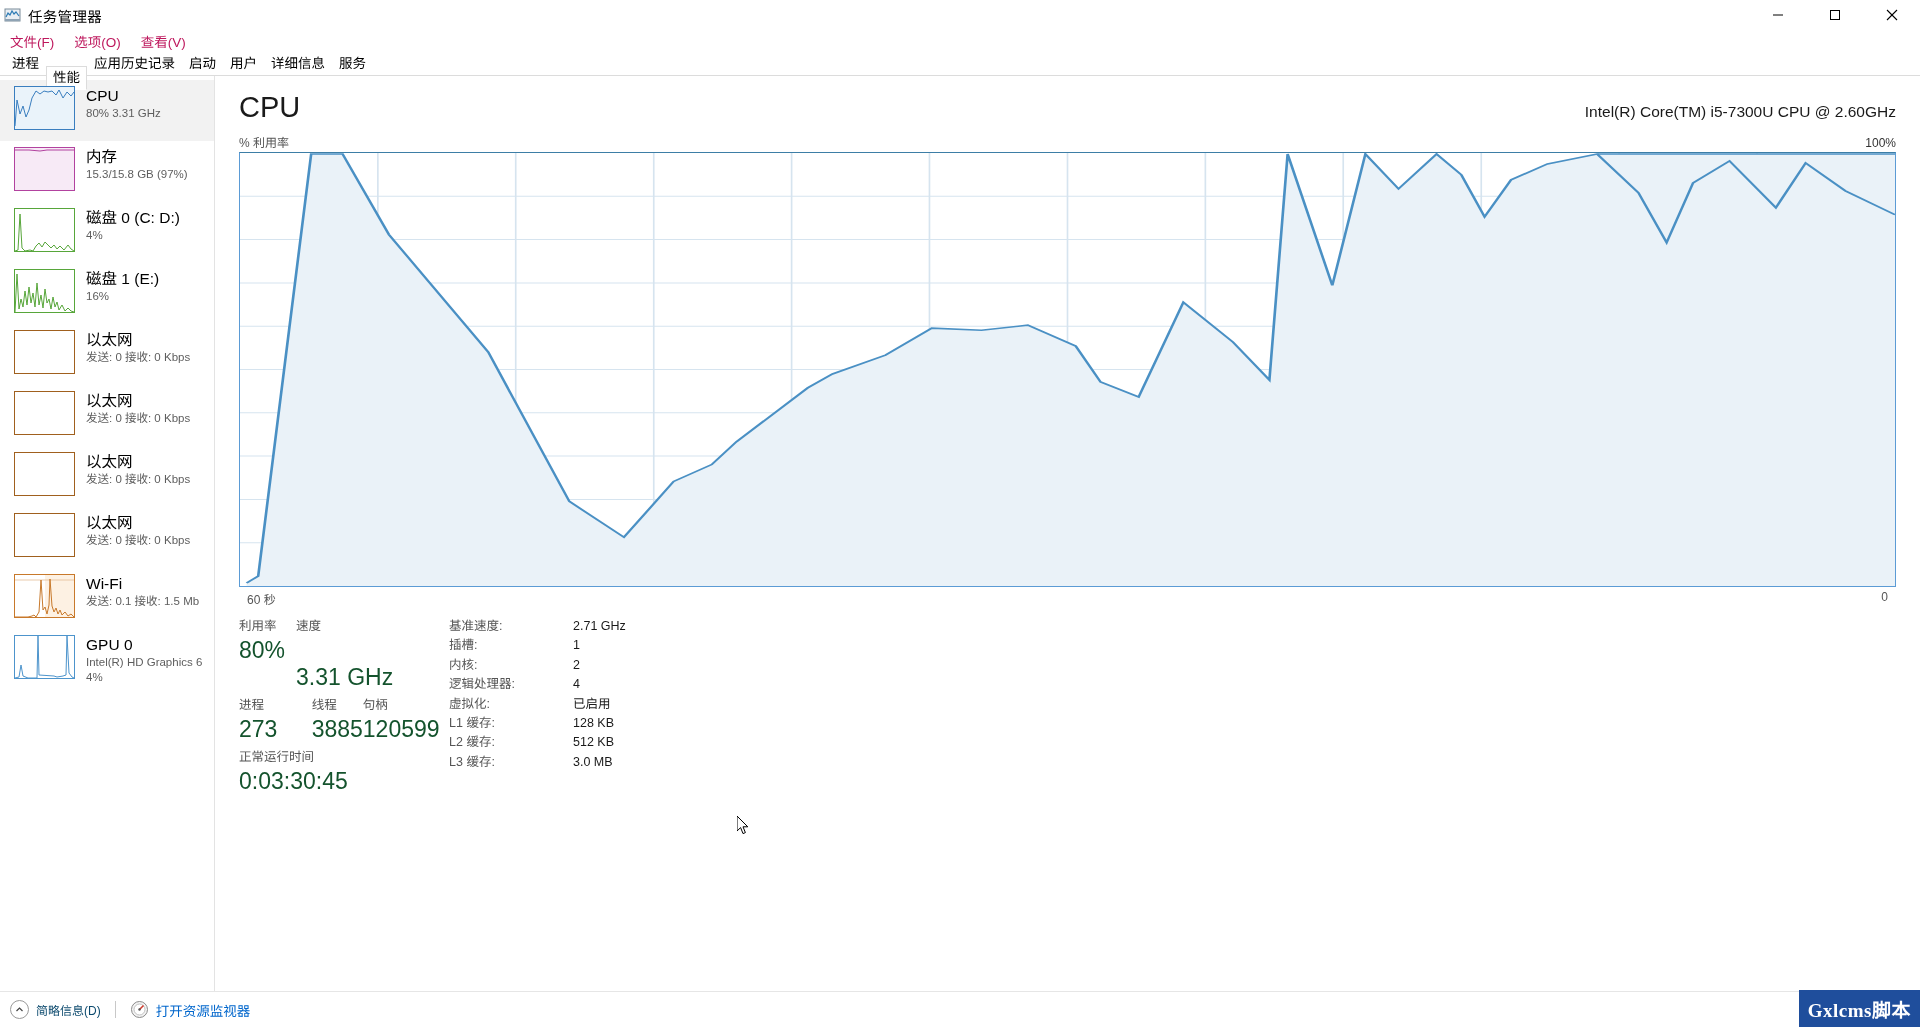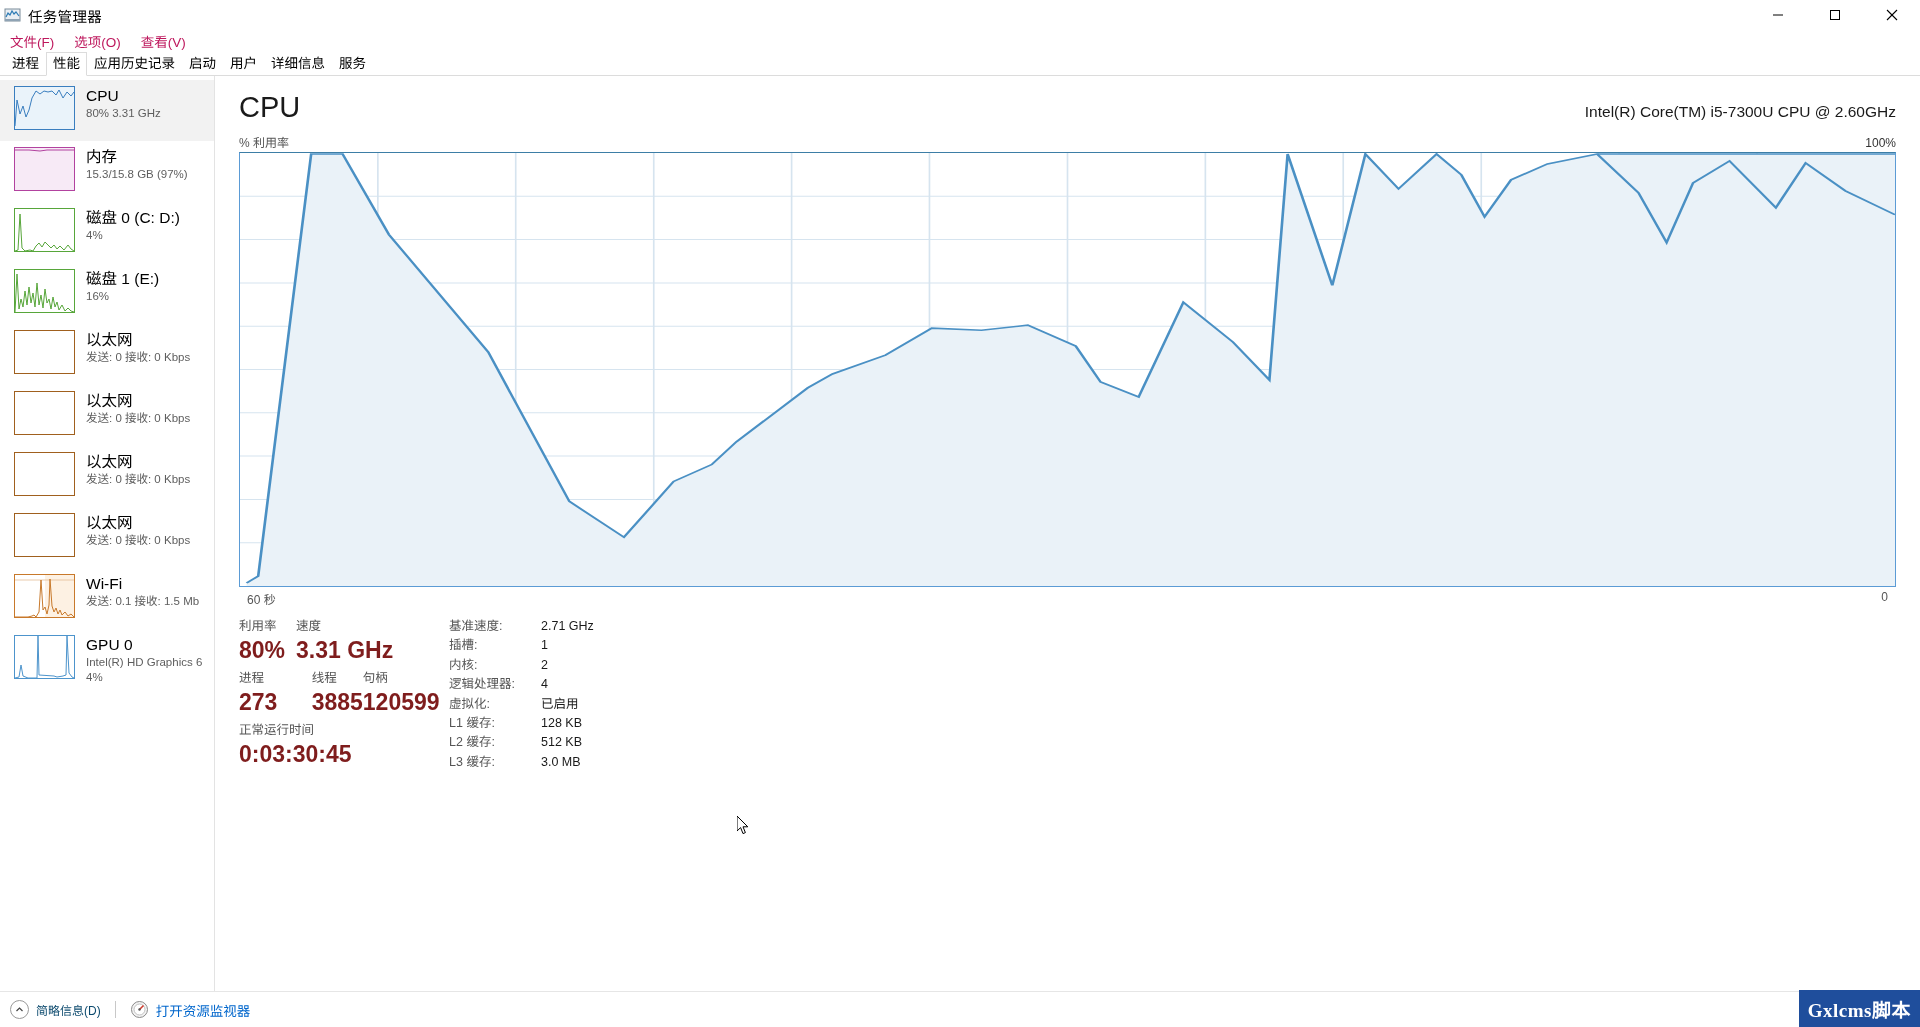--- a/index.html
+++ b/index.html
@@ -26,21 +26,21 @@
   .winbtn { width: 57px; height: 30px; display: flex; align-items: center; justify-content: center; }
   .winbtn svg { display: block; }
 
   
   .menubar { height: 22px; display: flex; align-items: center; padding-left: 7px; gap: 14px; background: #fff; flex: 0 0 22px; }
   .menu-item { font-size: 13.5px; color: #be185d; padding: 1px 3px; cursor: default; }
 
   
   .tabbar { height: 23px; display: flex; align-items: flex-end; padding-left: 5px; background: #fff; border-bottom: 1px solid #dcdcdc; flex: 0 0 24px; }
   .tab { font-size: 13.5px; color: #000; padding: 2px 6px 3px 6px; line-height: 17px; border: 1px solid transparent; border-bottom: none; cursor: default; }
-  .tab.active { background: #fff; border: 1px solid #dcdcdc; border-bottom: 1px solid #fff; position: relative; top: 1px; }
+  .tab.active { background: #fff; border: 1px solid #dcdcdc; border-bottom: 1px solid #fff; position: relative; top: 15px; }
 
   
   .content { flex: 1 1 auto; display: flex; min-height: 0; }
 
   
   .sidebar {
     width: 215px; flex: 0 0 215px; background: #fff;
     border-right: 1px solid #e3e3e3;
     overflow: hidden; padding-top: 4px;
   }
@@ -68,28 +68,28 @@
   .chart-box svg { display: block; width: 100%; height: 100%; }
   .chart-foot { display: flex; justify-content: space-between; padding: 3px 8px 0 8px; }
   .chart-foot span { font-size: 12px; color: #555; }
 
   
   .stats { display: flex; padding: 10px 8px 0 8px; gap: 0px; }
   .stats-left { width: 210px; flex: 0 0 210px; }
   .stat-row { display: flex; margin-bottom: 4px; }
   .stat-cell { display: flex; flex-direction: column; }
   .stat-lab { font-size: 12.5px; color: #555; line-height: 18px; }
-  .stat-val { font-size: 23px; color: #7f1d1d; line-height: 30px; font-weight: 700; }
+  .stat-val { font-size: 23px; color: #14532d; line-height: 30px; font-weight: 400; }
   .w-util { width: 57px; }
-  .w-speed { width: 150px; }
+  .w-speed { width: 150px; gap: 27px; }
   .w-proc { width: 57px; }
   .w-thr { width: 62px; margin-left: 28px; }
   .w-hand { width: 110px; }
   .stats-mid { flex: 0 0 auto; padding-left: 0px; }
-  .spec-row { display: flex; line-height: 19.4px; }
+  .spec-row { display: flex; line-height: 19.4px; gap: 32px; }
   .spec-lab { width: 92px; font-size: 12.5px; color: #555; }
   .spec-val { font-size: 12.5px; color: #1a1a1a; }
 
   
   .statusbar { height: 36px; flex: 0 0 36px; display: flex; align-items: center; padding-left: 10px; gap: 10px; border-top: 1px solid #e6e6e6; background: #fff; }
   .sb-btn { display: flex; align-items: center; gap: 7px; cursor: default; }
   .sb-circle { width: 19px; height: 19px; border-radius: 50%; border: 1px solid #9a9a9a; display: flex; align-items: center; justify-content: center; }
   .sb-label { font-size: 12px; color: #0c4a6e; }
   .sb-div { width: 1px; height: 17px; background: #c8c8c8; margin: 0 4px; }
   .sb-link { font-size: 13.5px; color: #0066cc; }

